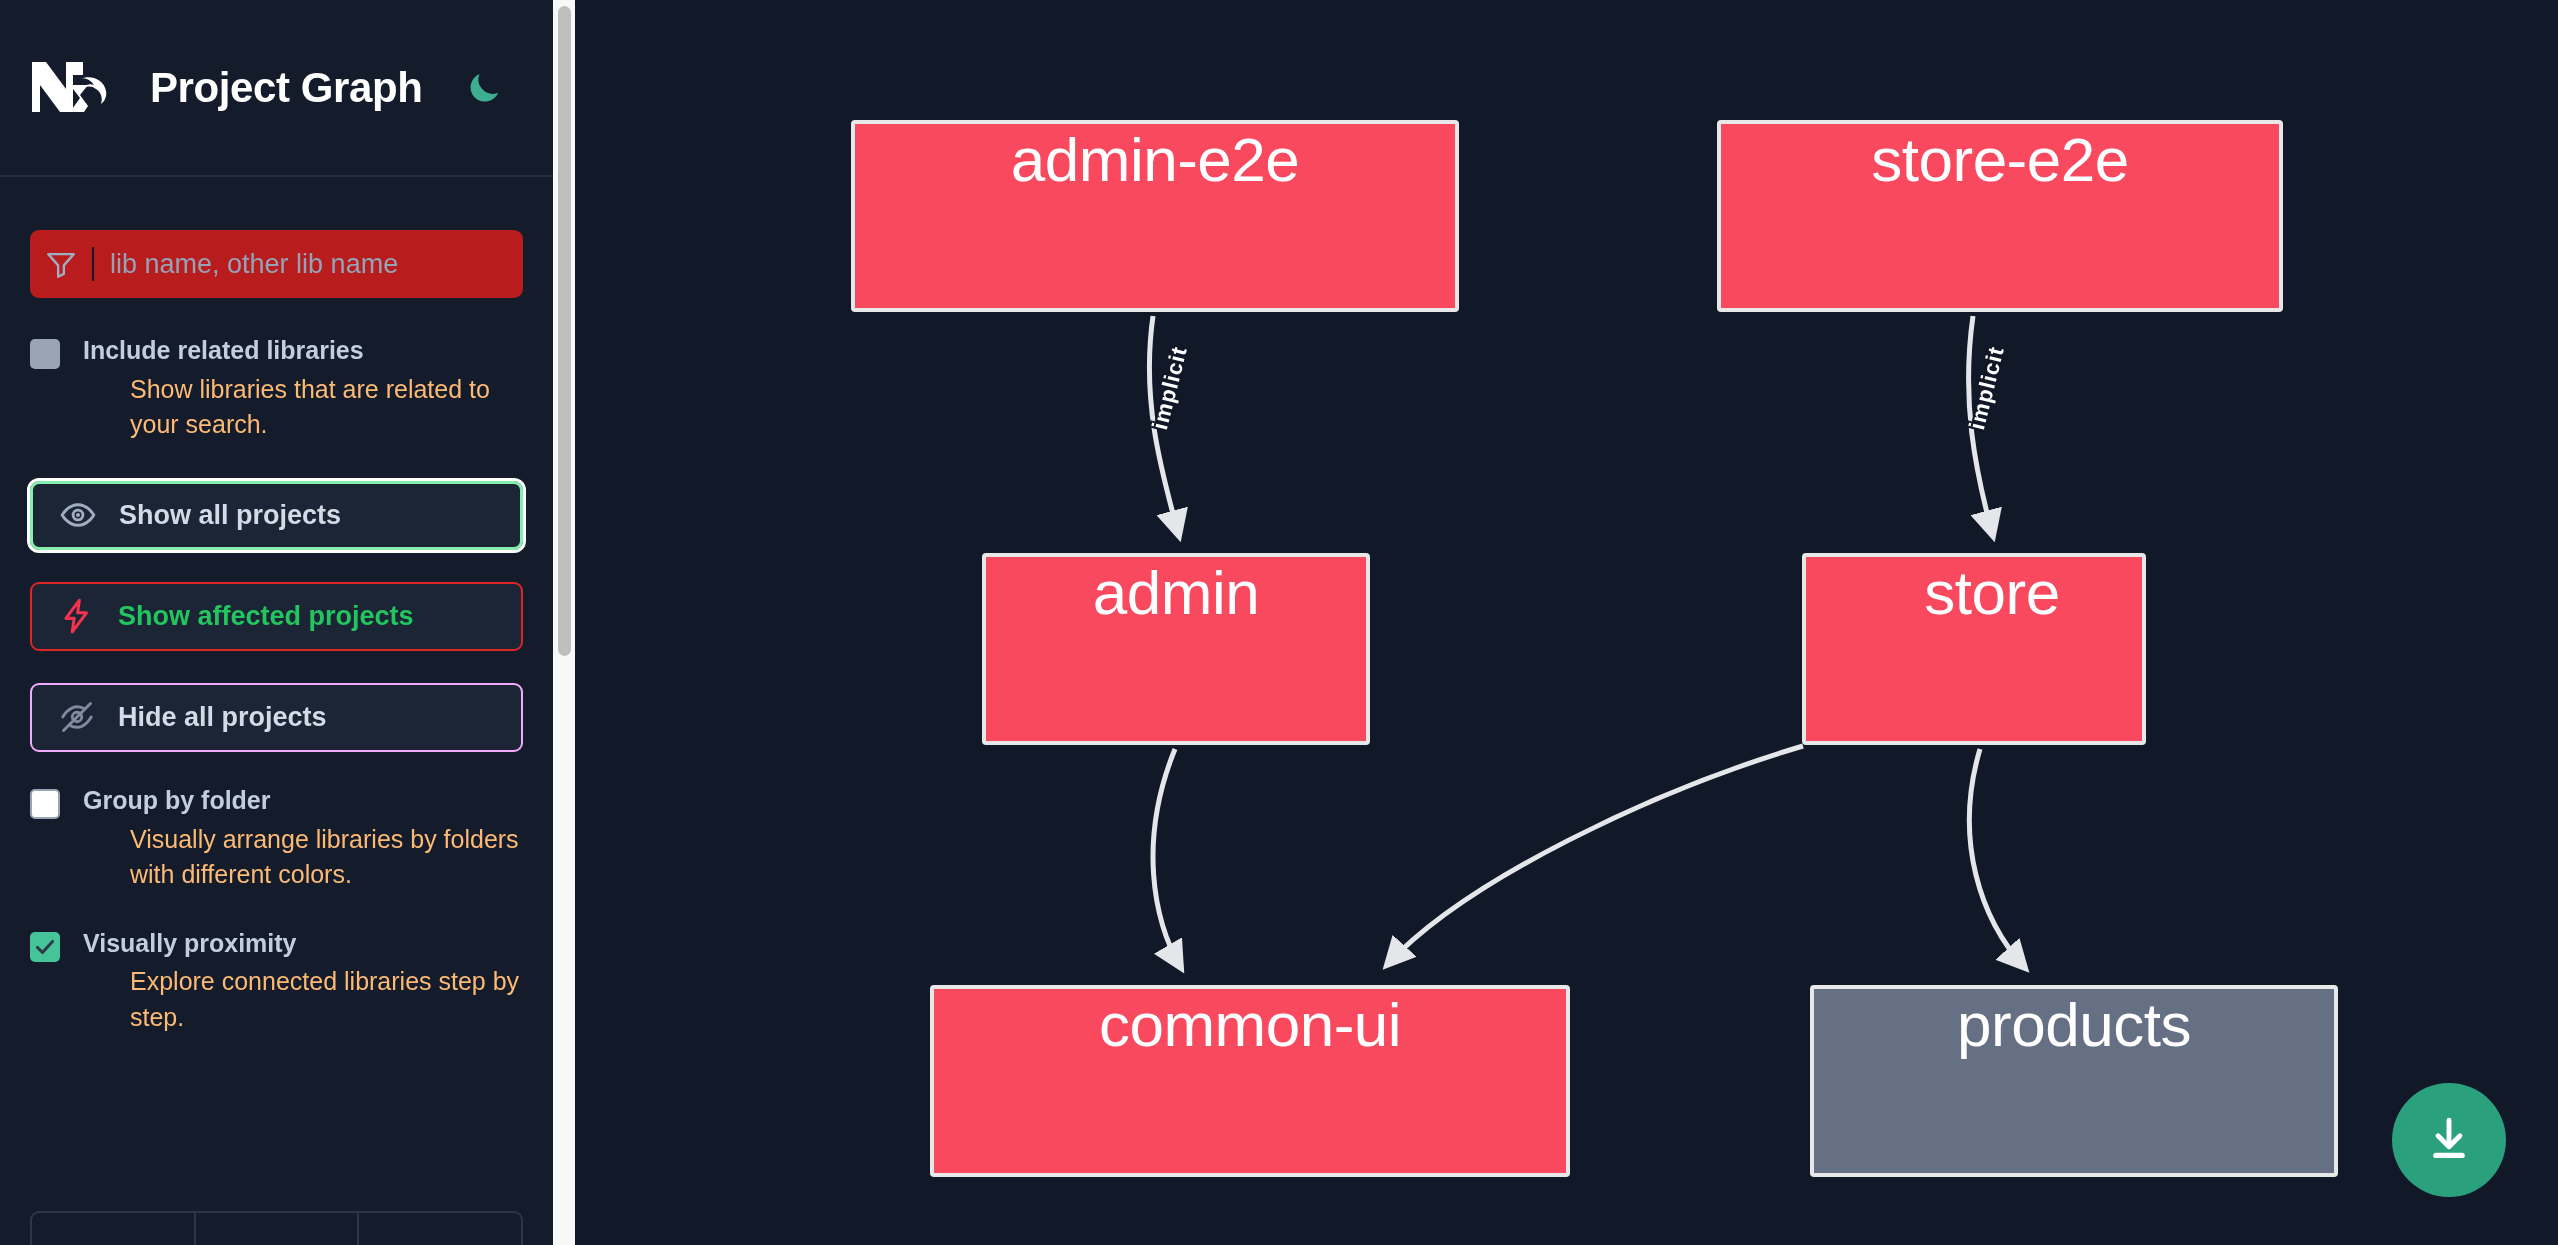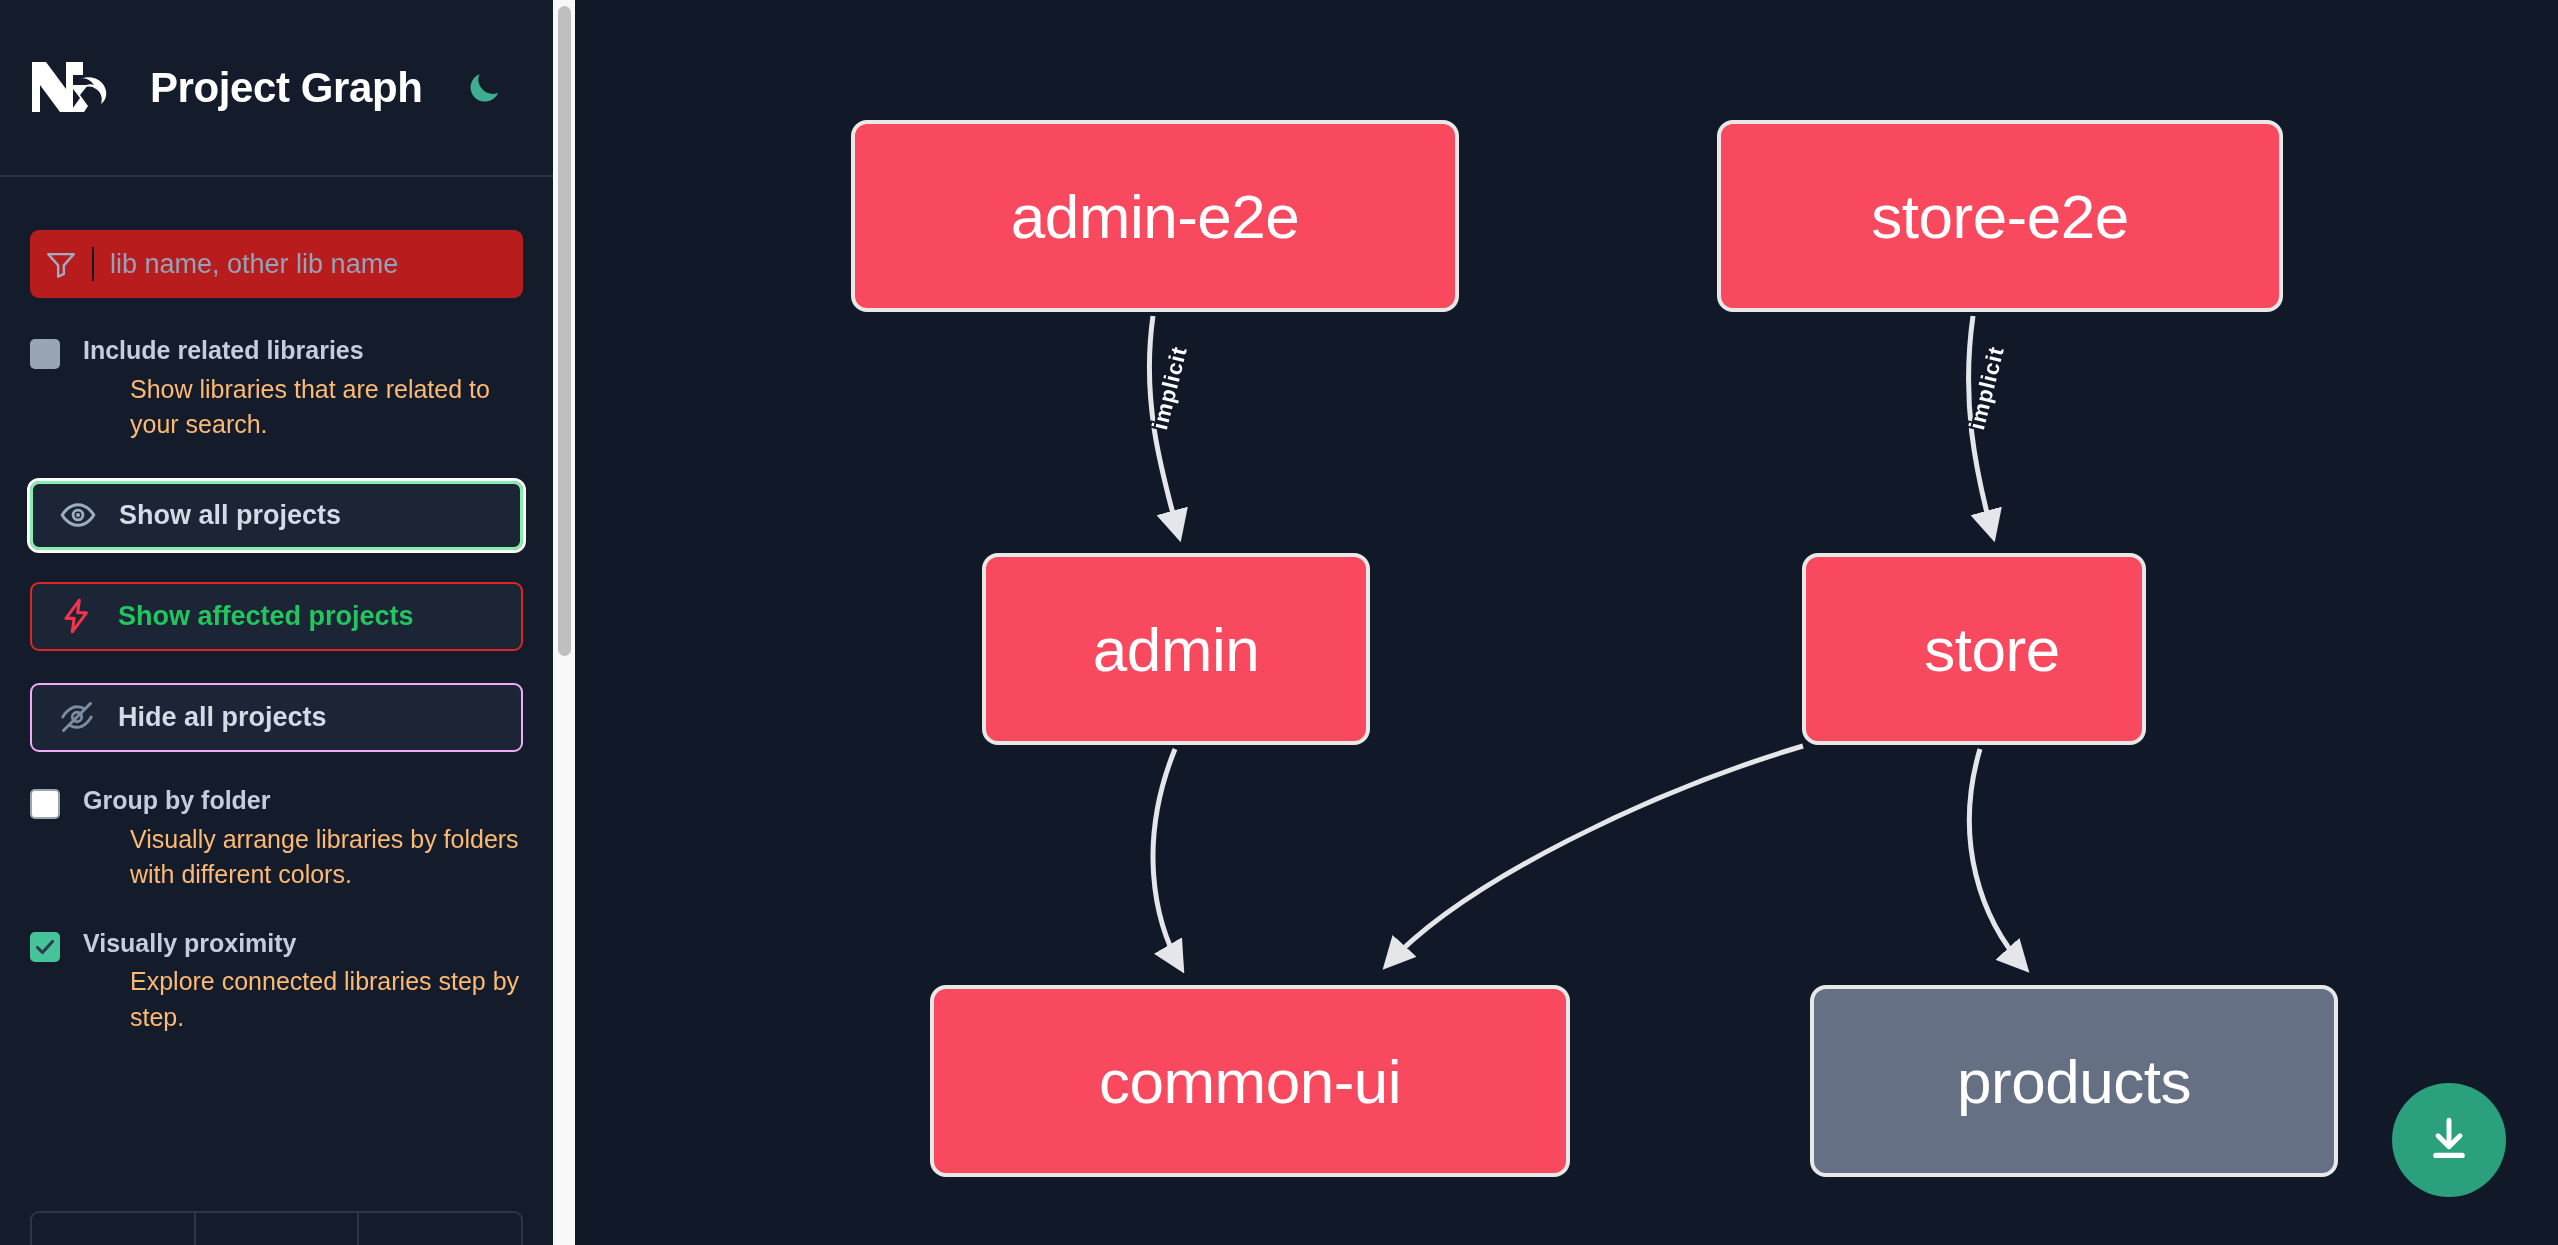--- a/index.html
+++ b/index.html
@@ -169,22 +169,22 @@
     position: absolute; left: 575px; top: 0;
     width: 1983px; height: 1245px;
     background: #111827;
     overflow: hidden;
   }
   #edge-layer { position: absolute; left: 0; top: 0; width: 1983px; height: 1245px; }
 
   .node {
     position: absolute;
     border: 4px solid #e8e8e8;
-    border-radius: 16px;
-    display: flex; align-items: center; justify-content: center;
+    border-radius: 4px;
+    display: flex; align-items: flex-start; justify-content: center;
     cursor: pointer;
   }
   .node .node-label {
     color: #ffffff;
     font-size: 62px;
     font-weight: 400;
     white-space: nowrap;
     letter-spacing: -0.5px;
   }
   .node.affected { background: #f9495f; }

